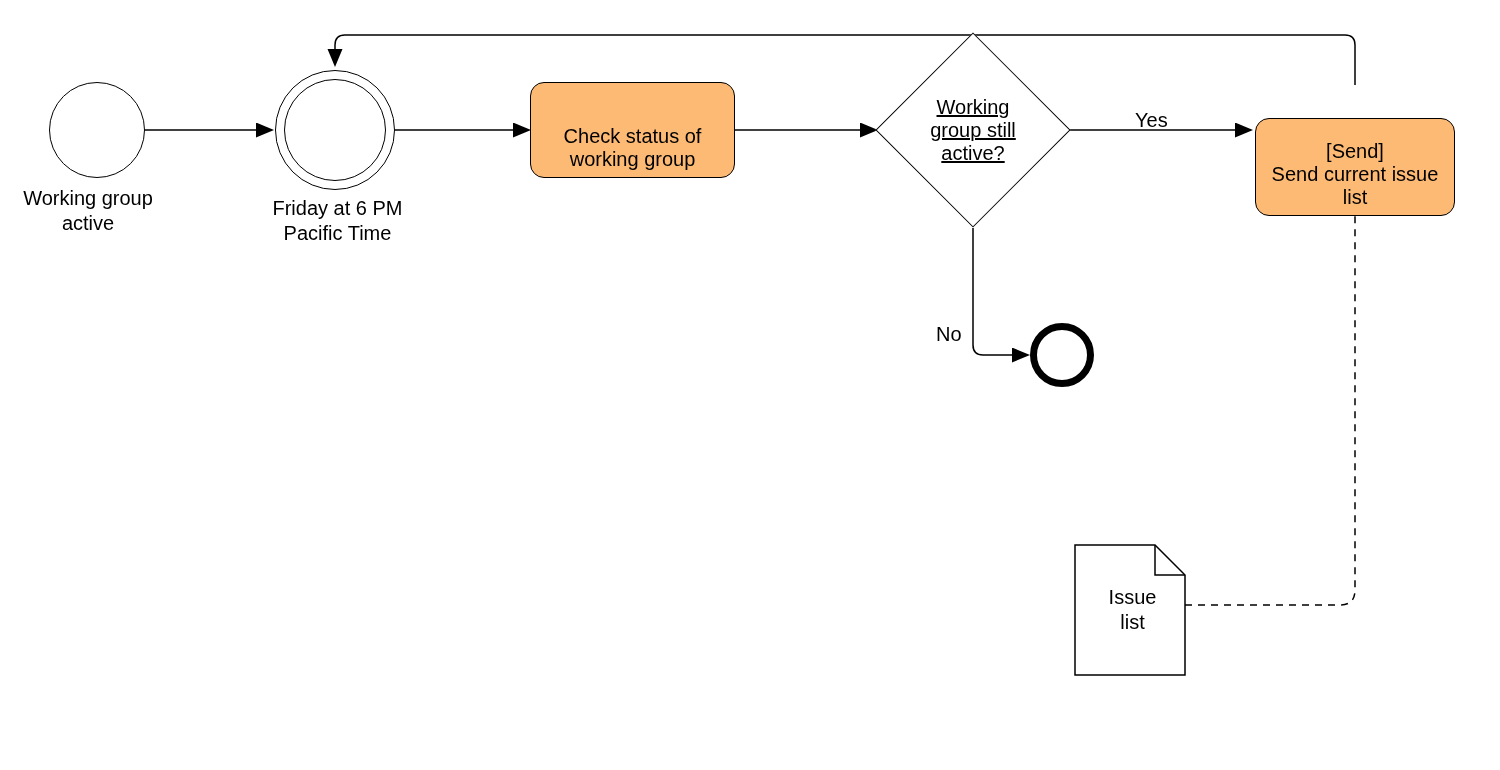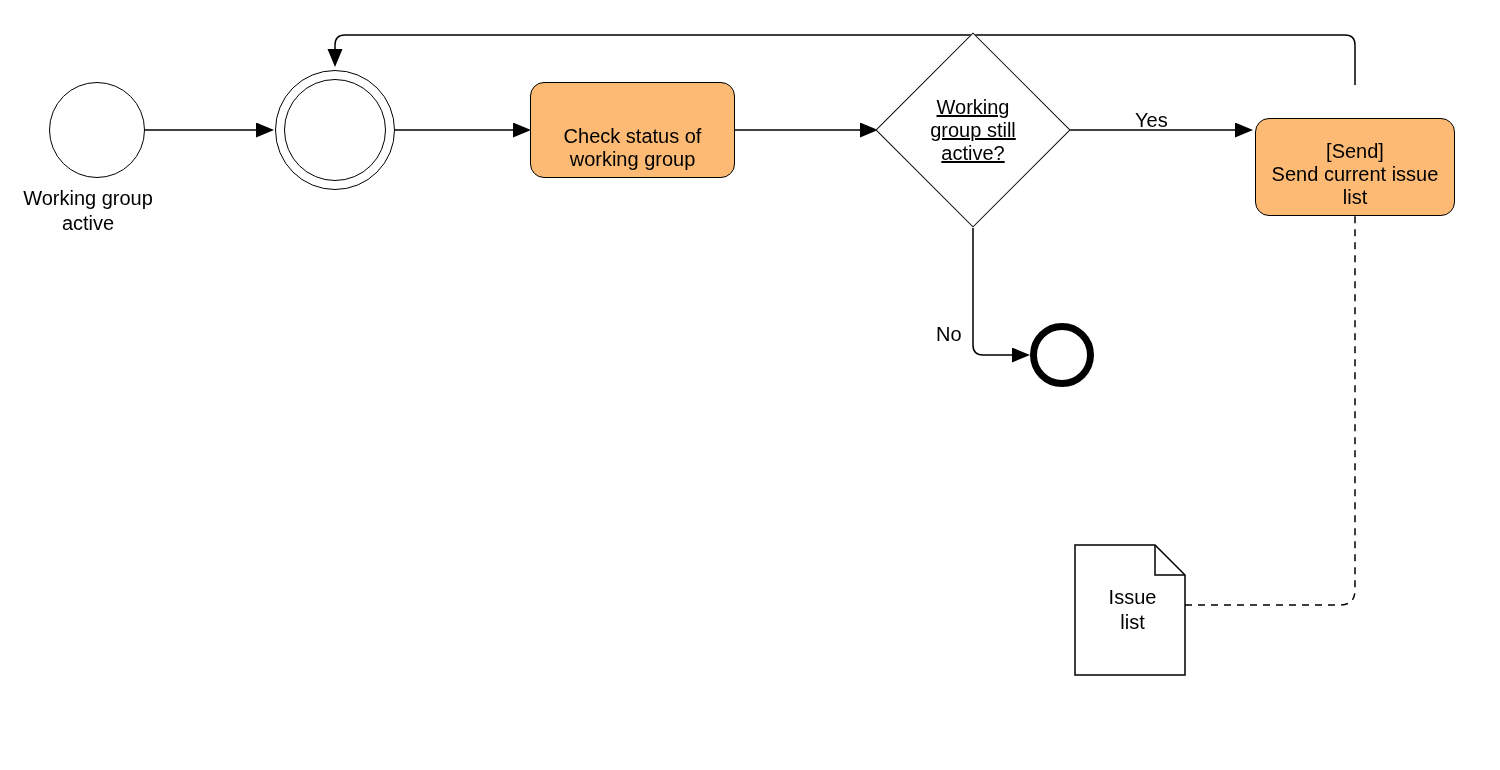--- a/index.html
+++ b/index.html
@@ -147,20 +147,21 @@
 
   <div class="circle" style="left:49px; top:82px; width:96px; height:96px;">
   </div>
   <div style="position:absolute;left:70px;top:112px;width:52px;height:36px;"></div>
   <div class="label-below" style="left:8px; top:186px; width:160px;">Working group active</div>
 
   <div class="circle" style="left:275px; top:70px; width:120px; height:120px;">
   </div>
   <div class="circle" style="left:284px; top:79px; width:102px; height:102px;"></div>
   <div style="position:absolute;left:294px;top:89px;width:82px;height:82px;"></div>
+  <div class="label-below" style="left:250px; top:196px; width:175px;">Friday at 6 PM Pacific Time</div>
 
   <div class="task" style="left:530px; top:82px; width:205px; height:96px;">
     <span>Check status of working group</span>
   </div>
 
   <div class="diamond-wrap" style="left:904px; top:61px; width:138px; height:138px;">
     <div class="diamond"></div>
     <div class="diamond-label">
       <span>Working group still active?</span>
     </div>

